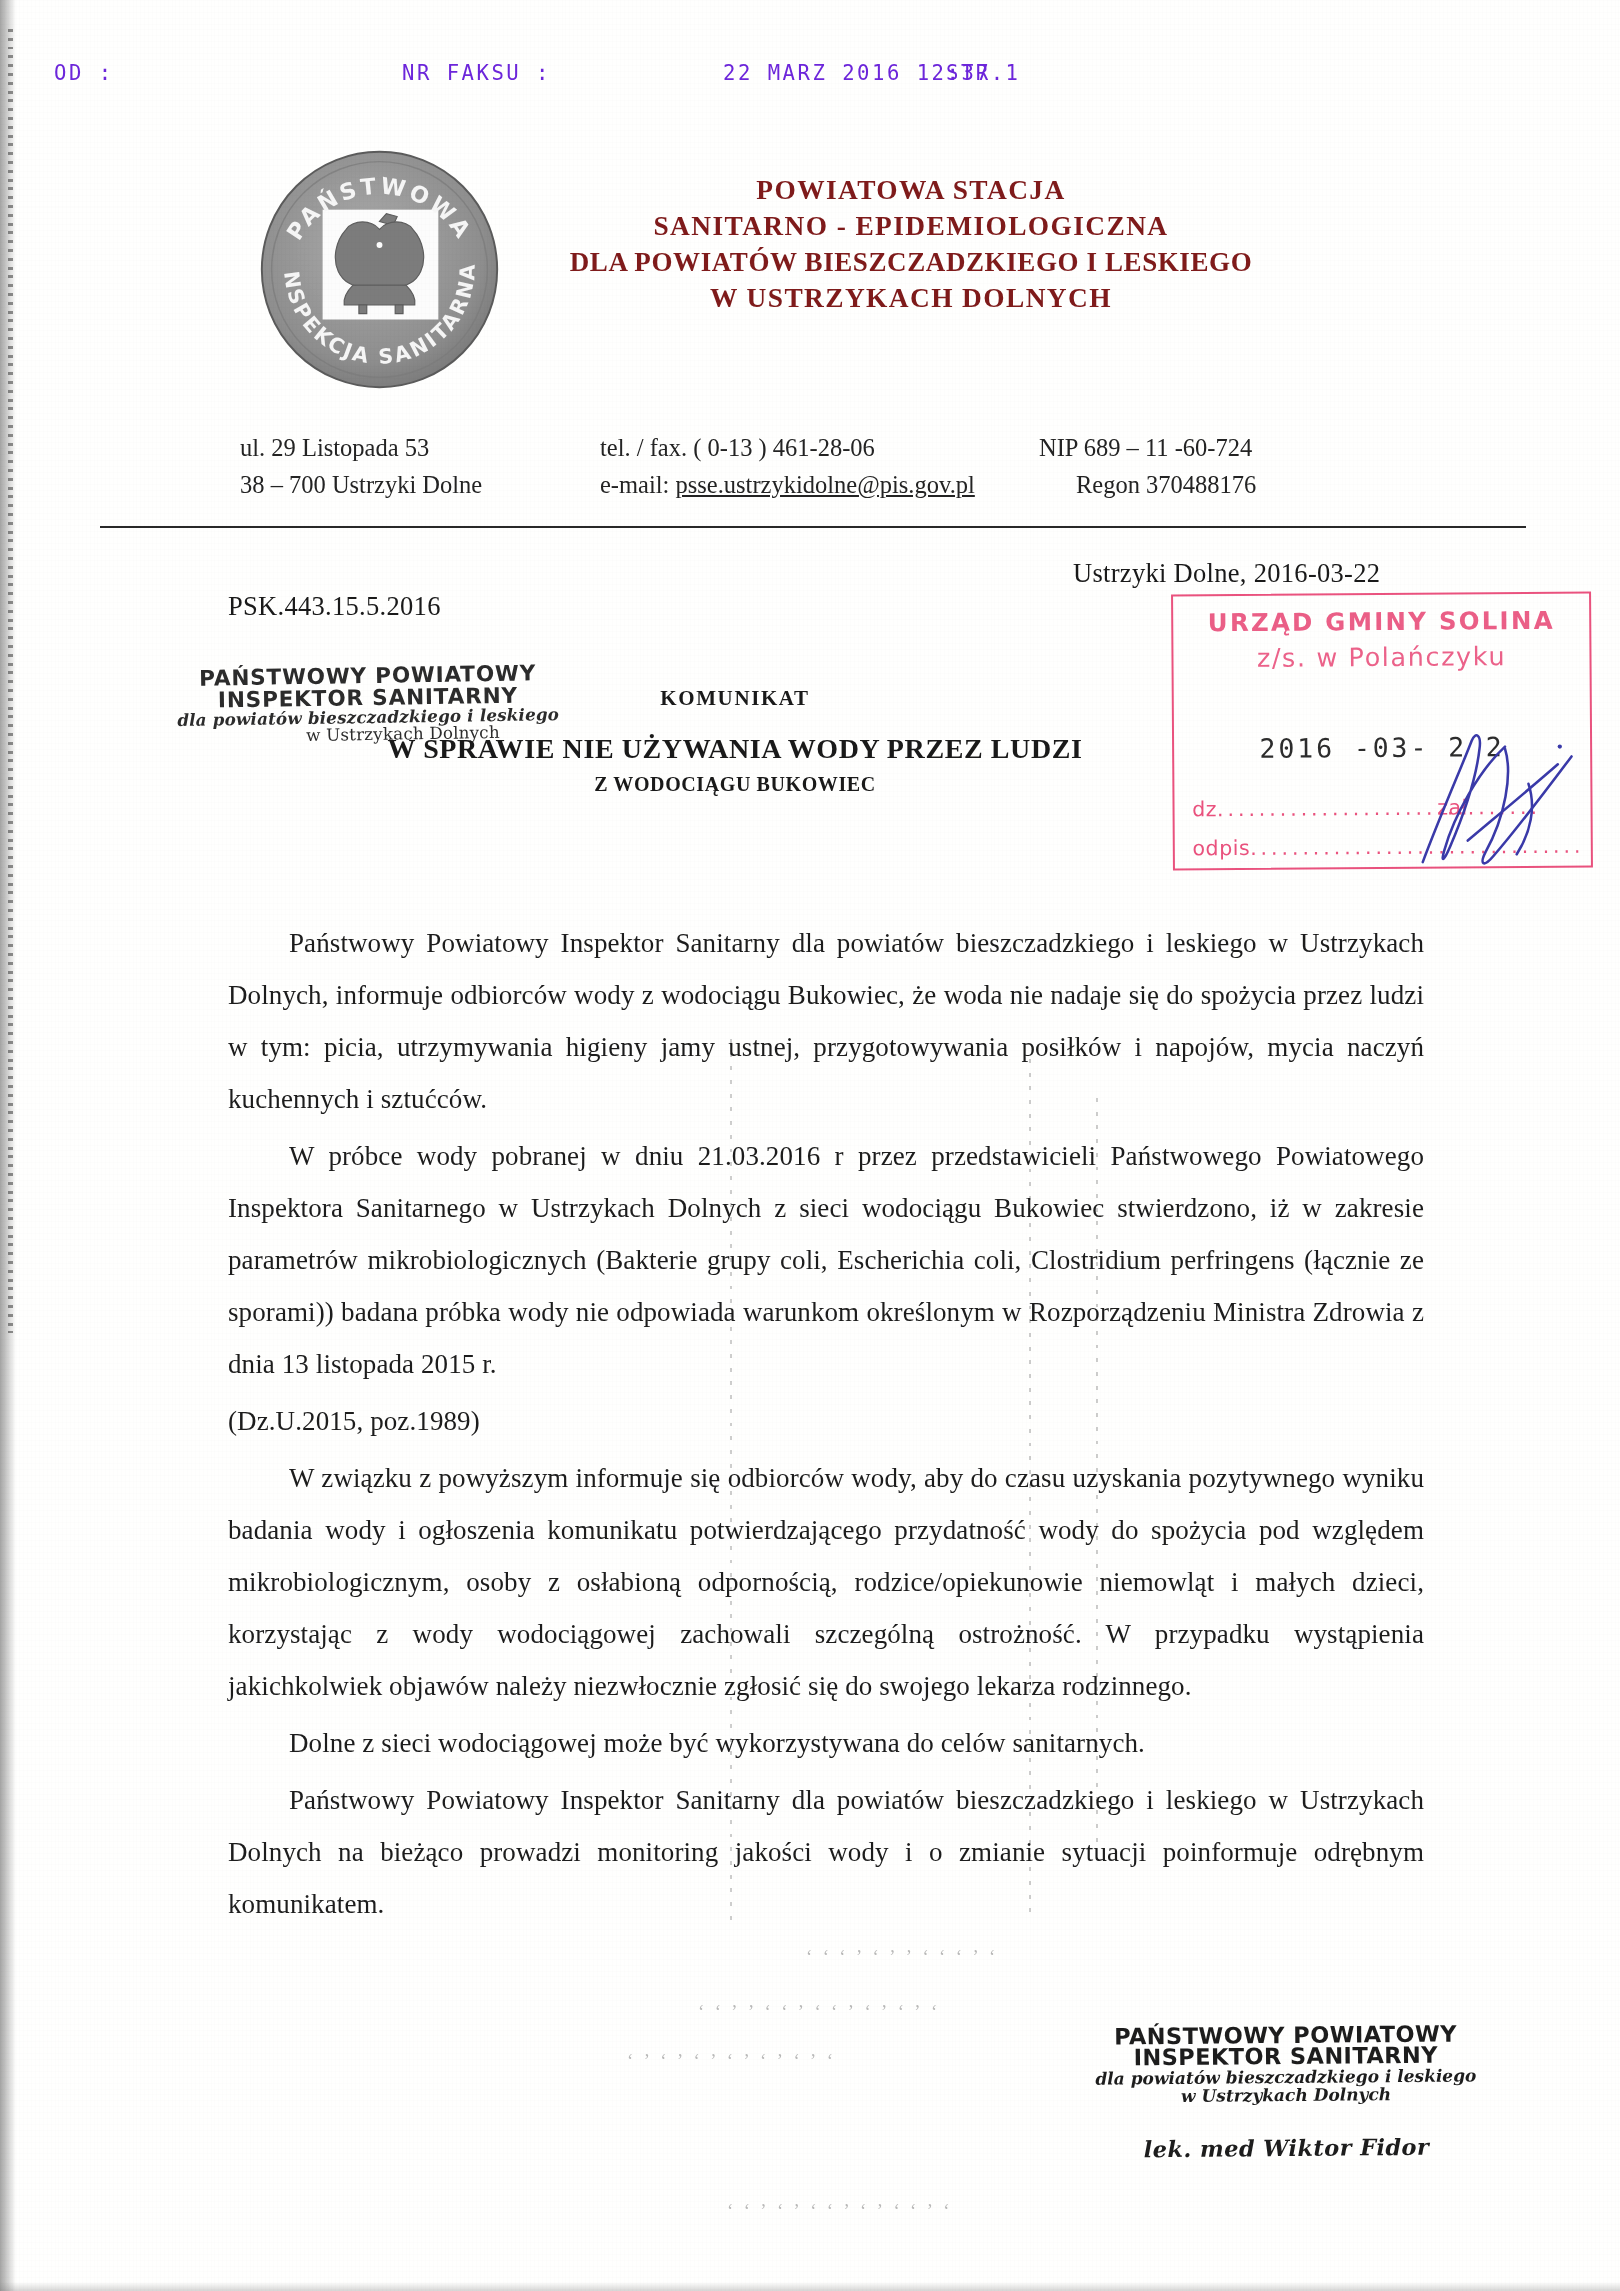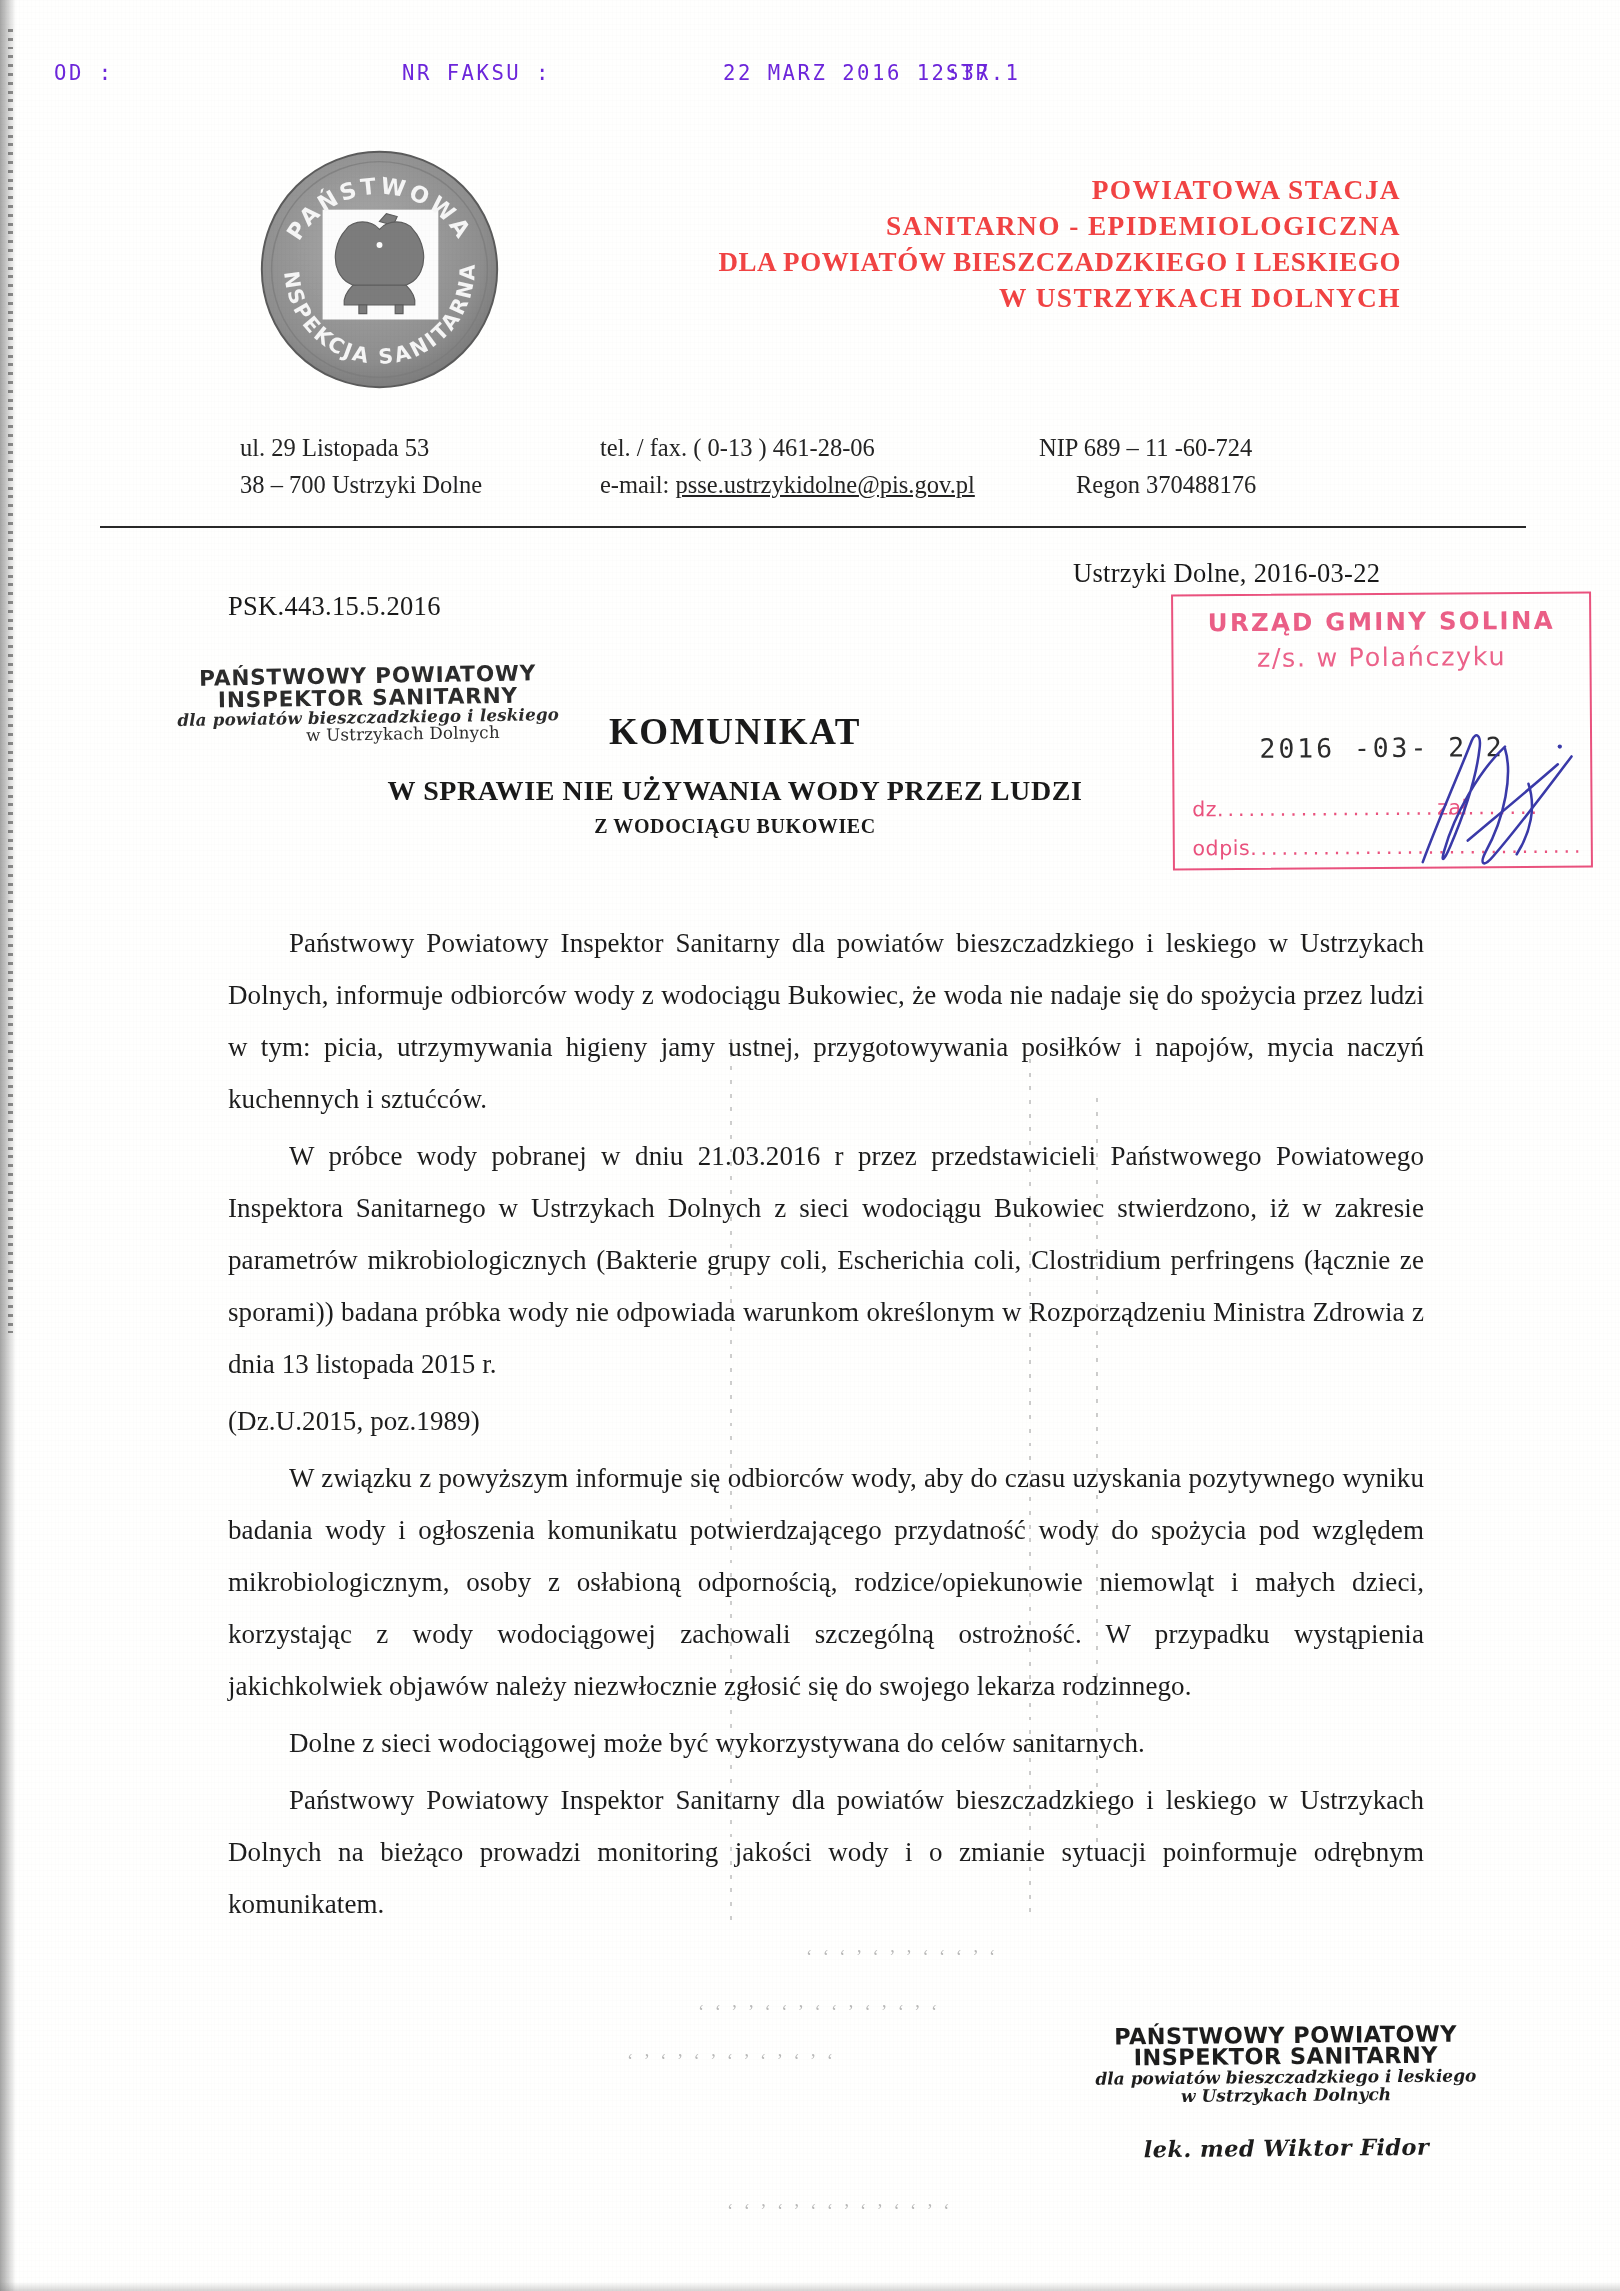--- a/index.html
+++ b/index.html
@@ -80,27 +80,27 @@
     position: absolute;
     left: 251px; top: 5.9px;
     width: 257px; height: 253px;
   }
   .emblem svg { width: 100%; height: 100%; display: block; }
 
   .org-title {
     position: absolute;
     left: 421px; width: 980px;
     top: 35px;
-    text-align: right;
+    text-align: center;
     font-family: "Liberation Serif", serif;
     font-weight: bold;
     font-size: 27.4px;
     line-height: 36px;
     letter-spacing: 1.4px;
-    color: #ef4444;
+    color: #7f1d1d;
   }
   .org-title div { white-space: nowrap; }
   .org-title .l3 { font-size: 27px; letter-spacing: 0.6px; }
 
   
   .contact {
     position: absolute;
     top: 429px; left: 0; right: 0;
     height: 84px;
     font-size: 24.5px;
@@ -173,23 +173,22 @@
 
   
   .doc-title {
     position: absolute;
     left: 294px; width: 882px;
     top: 686px;
     text-align: center;
   }
   .doc-title .t1 {
     font-weight: bold;
-    font-size: 37px;
+    font-size: 21px;
     letter-spacing: 1.6px;
-    margin-top: 24px;
   }
   .doc-title .t2 {
     margin-top: 21.6px;
     font-weight: bold;
     font-size: 28px;
     letter-spacing: 0.6px;
     white-space: nowrap;
   }
   .doc-title .t3 {
     margin-top: 8px;

